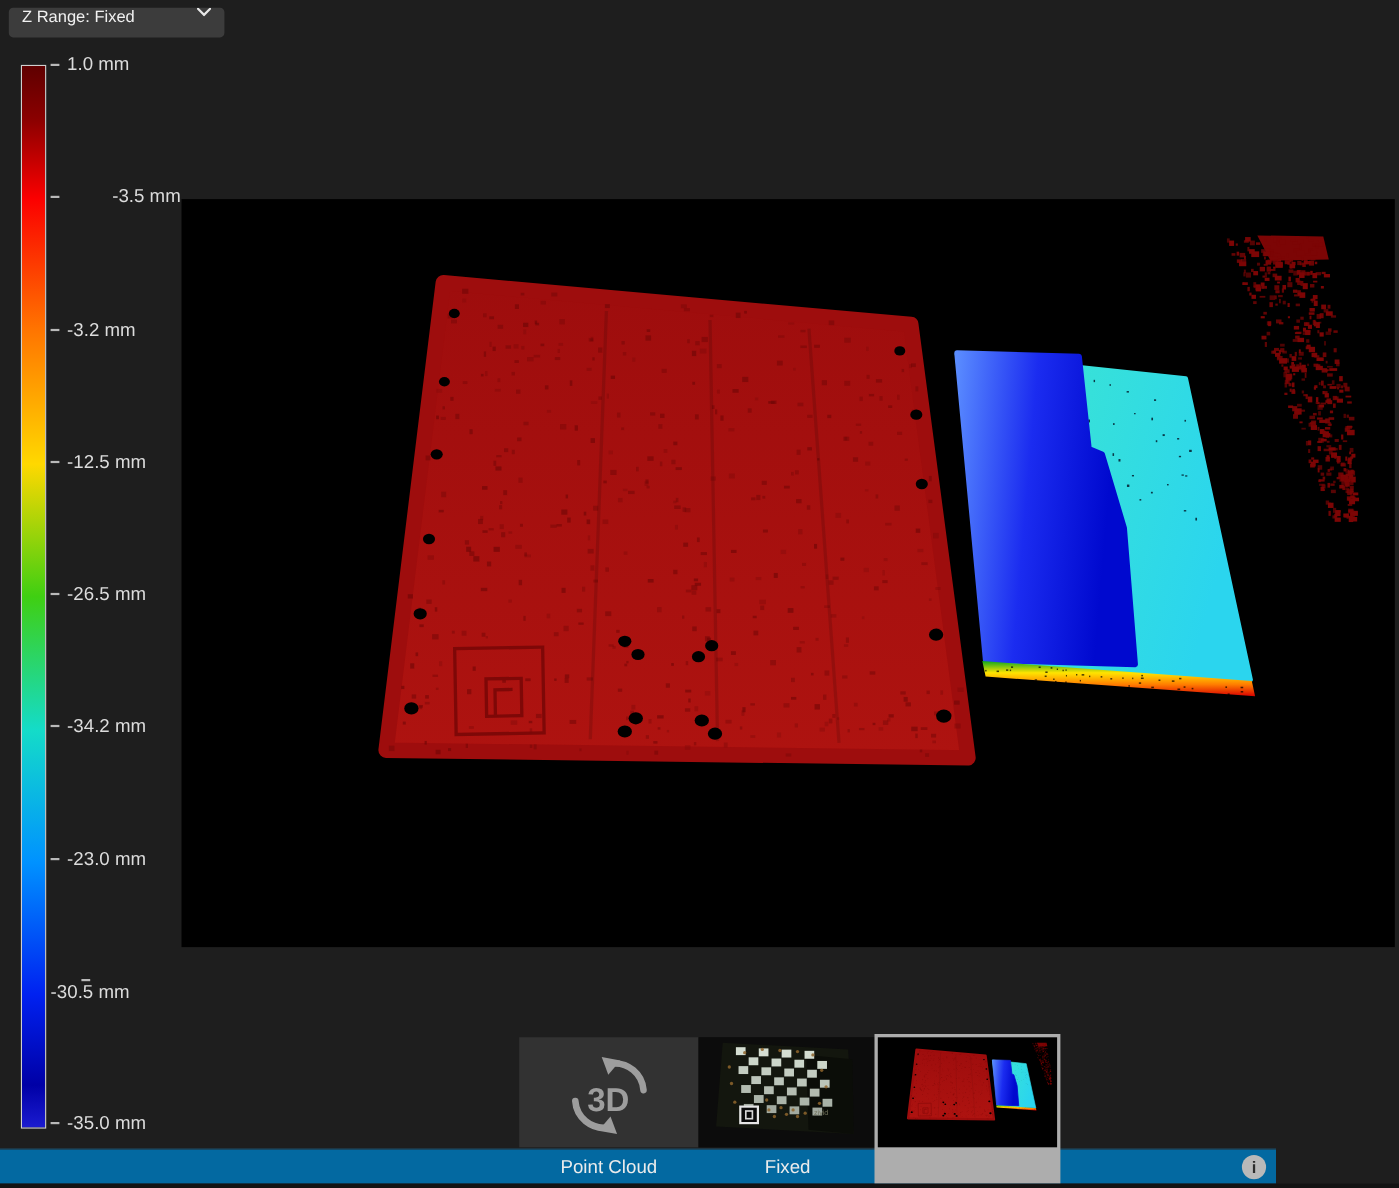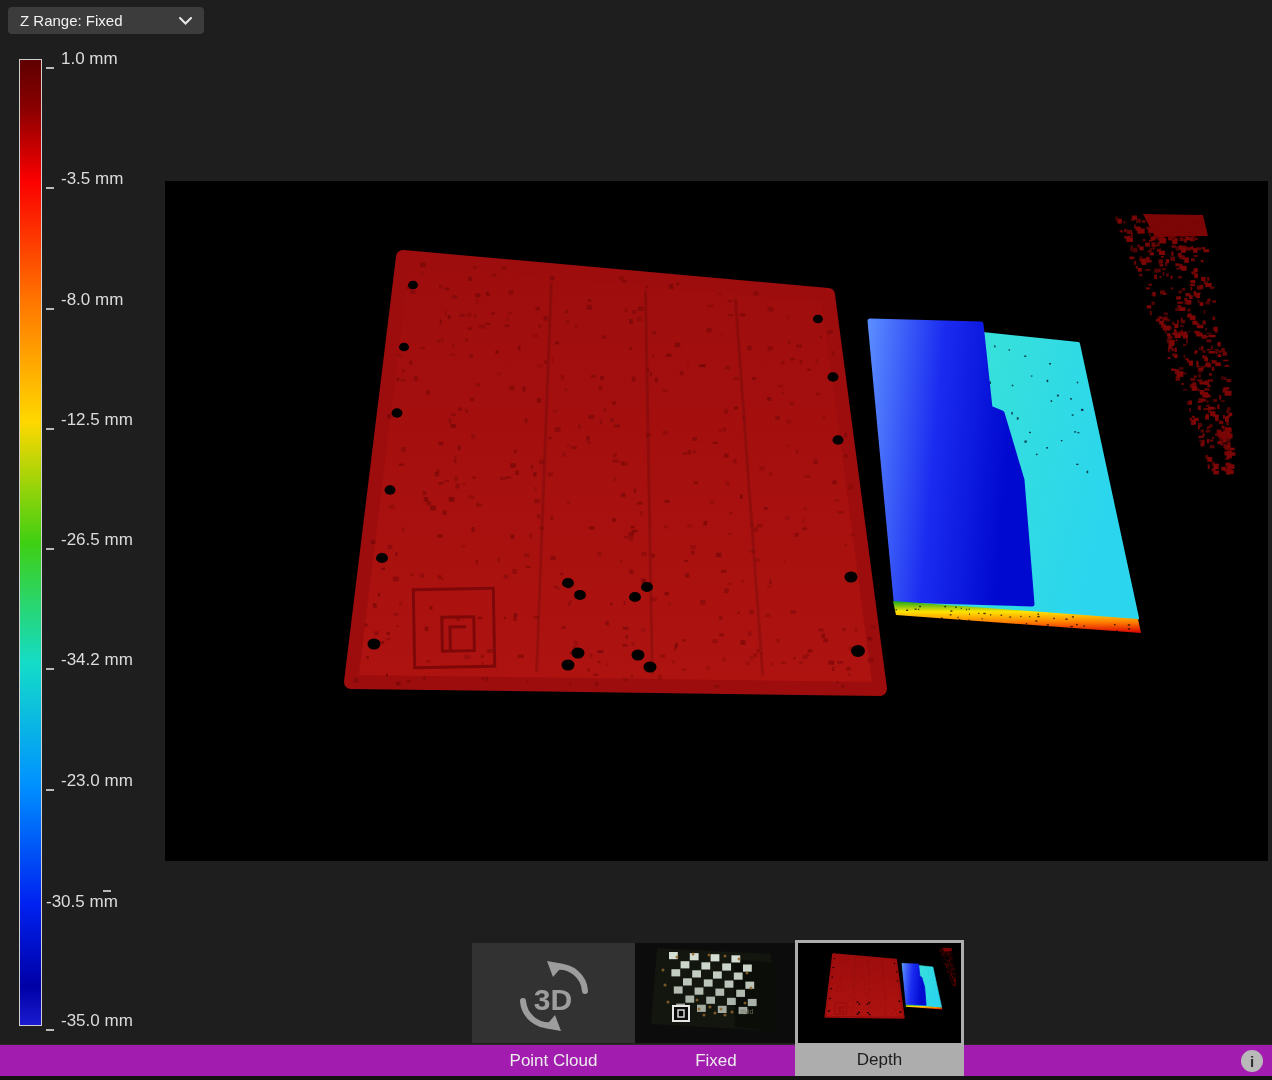--- a/index.html
+++ b/index.html
@@ -2,44 +2,44 @@
 <html><head>
 <meta charset="utf-8">
 <style>
   html,body{margin:0;padding:0;background:#1e1e1e;width:1272px;height:1080px;
     font-family:"Liberation Sans",sans-serif;overflow:hidden;position:relative;}
   *{box-sizing:border-box;}
   .abs{position:absolute;}
 
   
   .zrange{left:8px;top:7px;width:196px;height:27px;background:#3c3c3c;border-radius:4px;
-    color:#f1f1f1;font-size:15px;display:flex;align-items:center;padding:0 12px;cursor:default;}
+    color:#f1f1f1;font-size:15px;display:flex;padding:0 12px;cursor:default;}
   .zrange .lbl{flex:1;}
   .zrange svg{display:block;}
 
   
   .cbar{left:19px;top:59px;width:23px;height:967px;border:1px solid #cfcfcf;}
-  .tickrow{position:absolute;left:46px;transform:translateY(-50%);display:flex;align-items:flex-end;}
+  .tickrow{position:absolute;left:46px;transform:translateY(-50%);display:flex;align-items:center;}
   .tickdash{width:8px;height:2px;background:#b9b9b9;margin-right:7px;}
   .ticktext{color:#dcdcdc;font-size:17px;white-space:nowrap;}
 
   
   .viewer{left:165px;top:181px;width:1103px;height:680px;background:#000;}
   .viewer svg{display:block;}
 
   
   .thumb{top:943px;width:163px;height:100px;background:#000;overflow:hidden;}
   .thumb-pc{left:472px;background:#323232;}
   .thumb-color{left:635px;width:162px;background:#0c0c0c;}
   .depthcard{left:795px;top:940px;width:169px;height:136px;background:#adadad;z-index:3;}
   .depthcard .thumb-depth{position:absolute;left:3px;top:3px;width:163px;height:100px;background:#000;}
   .depthcard .sel-label{position:absolute;left:0;top:103px;width:100%;height:33px;
     color:#1c1c1c;font-size:17px;display:flex;align-items:center;justify-content:center;}
 
-  .bottombar{left:0;top:1044px;width:1272px;height:32px;background:#a21caf;z-index:1;
+  .bottombar{left:0;top:1044px;width:1160px;height:32px;background:#0369a1;z-index:1;
     border-top:1px solid #2a2a2a;}
   .bottomstrip{left:0;top:1076px;width:1272px;height:4px;background:#131313;z-index:4;}
   .tablabel{position:absolute;top:0;height:32px;color:#ececec;font-size:17px;
     display:flex;align-items:center;justify-content:center;cursor:default;}
   .tl-pc{left:472px;width:163px;}
   .tl-color{left:635px;width:162px;}
 
   .infobtn{position:absolute;right:9px;top:5px;width:22px;height:22px;border-radius:50%;
     background:#b9b9b9;color:#2d2d2d;font-size:15px;font-weight:bold;
     display:flex;align-items:center;justify-content:center;cursor:default;}
@@ -55,27 +55,27 @@
       </svg>
   </span>
 </div>
 
 <div class="abs cbar" id="cbar" style="background: linear-gradient(rgb(95, 0, 0) 0%, rgb(138, 0, 0) 5%, rgb(251, 0, 0) 12.5%, rgb(255, 118, 0) 25%, rgb(255, 216, 0) 37.5%, rgb(63, 207, 18) 50%, rgb(20, 220, 200) 62.5%, rgb(0, 146, 255) 75%, rgb(0, 33, 240) 87.5%, rgb(0, 0, 166) 96%, rgb(27, 27, 208) 100%);"></div>
 <div id="ticks">
     <div class="tickrow" style="top: 59px;">
       <span class="tickdash"></span>
       <span class="ticktext">1.0 mm</span>
     </div>
-    <div class="tickrow" style="top: 179.25px;">
+    <div class="tickrow" style="top: 179.25px; gap: 41px;">
       <span class="tickdash"></span>
       <span class="ticktext">-3.5 mm</span>
     </div>
     <div class="tickrow" style="top: 299.5px;">
       <span class="tickdash"></span>
-      <span class="ticktext">-8.0 mm</span>
+      <span class="ticktext">-3.2 mm</span>
     </div>
     <div class="tickrow" style="top: 419.75px;">
       <span class="tickdash"></span>
       <span class="ticktext">-12.5 mm</span>
     </div>
     <div class="tickrow" style="top: 540px;">
       <span class="tickdash"></span>
       <span class="ticktext">-26.5 mm</span>
     </div>
     <div class="tickrow" style="top: 660.25px;">
@@ -2248,14 +2248,13 @@
           <rect x="1032.9" y="241.9" width="4.1" height="4.1" opacity="0.69"></rect>
           <rect x="1058.2" y="178.7" width="5.2" height="1.6" opacity="0.96"></rect>
           <rect x="1057.5" y="207.7" width="5.0" height="4.0" opacity="0.70"></rect>
           <rect x="1059.5" y="209.7" width="7.0" height="5.0"></rect>
           <rect x="1014.3" y="56.1" width="3.8" height="3.9" opacity="0.71"></rect>
           <rect x="1015.7" y="138.8" width="4.5" height="3.6" opacity="0.69"></rect>
           <rect x="1036.1" y="95.9" width="4.4" height="4.2" opacity="0.96"></rect>
         </g>
       </svg>
   </div>
-  <div class="sel-label">Depth</div>
 </div>
 
 </body></html>

